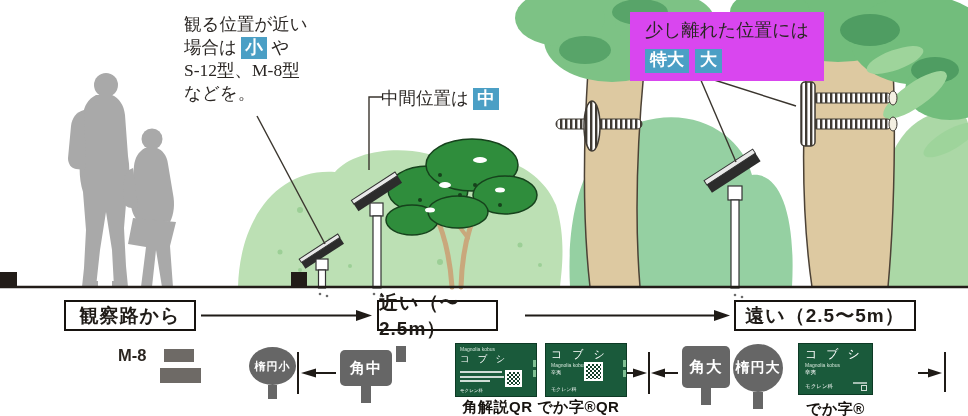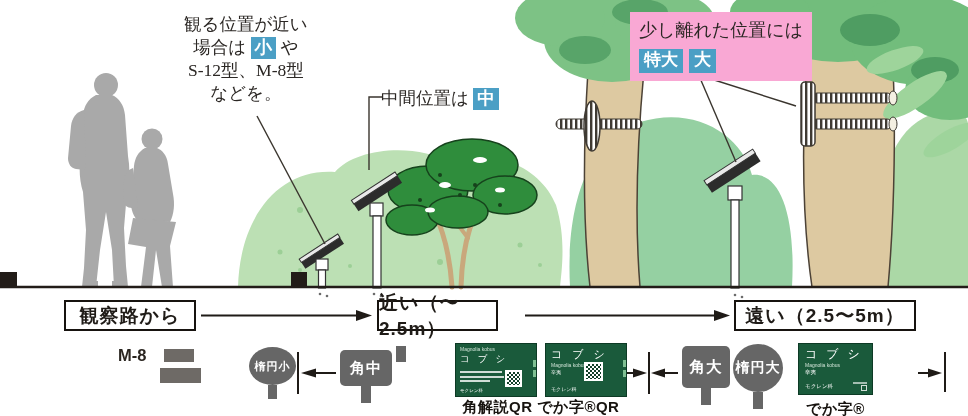--- a/index.html
+++ b/index.html
@@ -2,23 +2,23 @@
 <html><head>
 <meta charset="utf-8">
 <style>
   html,body{margin:0;padding:0;background:#fff;}
   .canvas{position:relative;width:968px;height:416px;background:#fff;overflow:hidden;
           font-family:"Liberation Sans",sans-serif;color:#1f1b17;}
   svg{position:absolute;left:0;top:0;}
   .note{position:absolute;font-family:"Liberation Serif","DejaVu Serif",serif;color:#2b2724;}
   .badge{display:inline-block;background:#4b9fc5;color:#fff;padding:1px 4px 2px;line-height:1.1;
          font-weight:700;font-family:"Liberation Sans",sans-serif;}
-  .note-near{left:184px;top:13px;font-size:17.5px;line-height:23px;text-align:center;}
+  .note-near{left:184px;top:13px;font-size:17.5px;line-height:23px;}
   .note-mid{left:381px;top:86px;font-size:17.5px;white-space:nowrap;}
-  .note-far{left:630px;top:12px;background:#f9a8d4;padding:6px 9px 8px;font-size:18px;line-height:24px;}
+  .note-far{left:630px;top:12px;background:#d946ef;padding:6px 15px 8px;font-size:18px;line-height:24px;}
   .note-far .badge{font-size:17px;padding:2px 5px 3px;margin-right:6px;}
   .dbox{position:absolute;top:300px;height:31px;border:2px solid #17130f;background:#fff;
         box-sizing:border-box;display:flex;align-items:center;justify-content:center;
         font-size:19px;font-weight:600;letter-spacing:1px;}
   .sgn{position:absolute;display:flex;flex-direction:column;align-items:center;}
   .plate{background:#666;color:#fff;display:flex;align-items:center;justify-content:center;
          font-weight:700;letter-spacing:1px;}
   .stem{background:#666;}
   .lbl{position:absolute;font-weight:700;font-size:16.5px;color:#2a2520;}
   .swatch{position:absolute;background:#6e6a66;}

